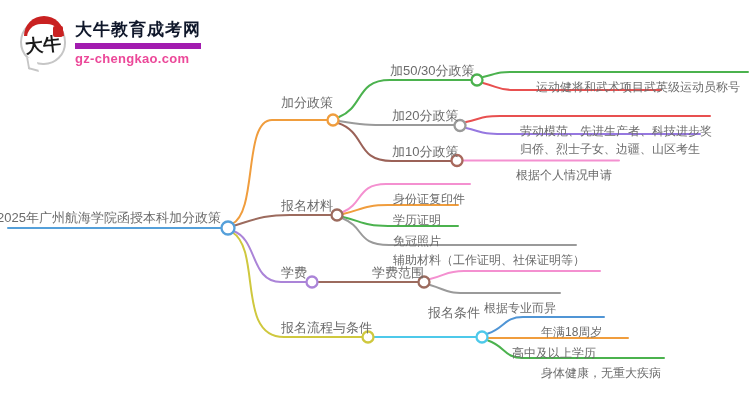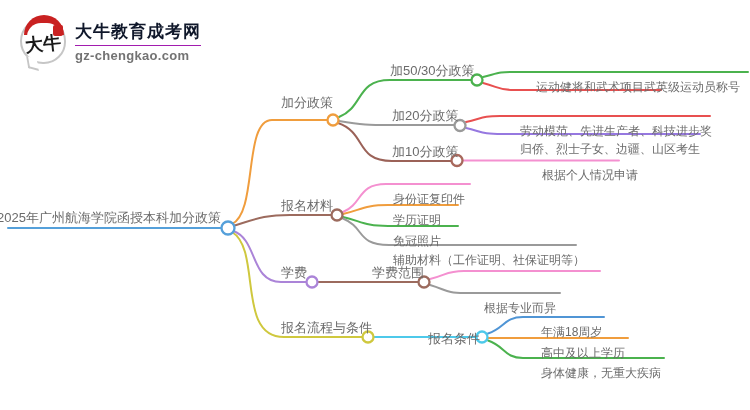--- a/index.html
+++ b/index.html
@@ -11,21 +11,21 @@
   .logo-mark{position:relative;width:46px;height:46px;border:2px solid #c6c6c6;background:#fff;
              border-radius:50% 50% 48% 50%;box-sizing:border-box;}
   .logo-arc{position:absolute;top:-5px;left:2px;width:40px;height:20px;border-radius:20px 20px 0 0;background:#c92121;}
   .logo-arc::after{content:"";position:absolute;left:3px;top:8px;width:34px;height:14px;border-radius:17px 17px 0 0;background:#fff;}
   .logo-seal{position:absolute;top:5px;right:1px;width:10px;height:11px;background:#c92121;border-radius:2px;}
   .logo-mark-text{position:absolute;left:50%;top:56%;transform:translate(-50%,-50%) rotate(-6deg);
                   font-weight:bold;font-size:18px;color:#1a1a1a;white-space:nowrap;}
   .logo-tail{position:absolute;bottom:-7px;left:5px;width:9px;height:9px;background:#fff;
              border-left:2px solid #c6c6c6;border-bottom:2px solid #c6c6c6;transform:rotate(15deg) skewX(25deg);}
   .logo-title{color:#0f172a;font-weight:bold;font-size:17px;white-space:nowrap;letter-spacing:1px;}
-  .logo-domain{color:#737373;font-weight:bold;font-size:13px;white-space:nowrap;border-top:1px solid #a21caf;
+  .logo-domain{color:#ec4899;font-weight:bold;font-size:13px;white-space:nowrap;border-top:6px solid #a21caf;
                margin-top:2px;padding-top:2px;letter-spacing:0.3px;}
 
   
   .mm-svg{position:absolute;left:0;top:0;}
   .lbl{position:absolute;color:#6b6b6b;white-space:nowrap;line-height:1.1;}
   .lbl.n{font-size:13px;}
   .lbl.leaf{font-size:12px;margin-top:24px;}
   .lbl.root{font-size:13px;}
 </style>
 </head>
@@ -103,28 +103,28 @@
   <div class="lbl n" style="left:281px;top:266px">学费</div>
   <div class="lbl n" style="left:281px;top:321px">报名流程与条件</div>
 
   <div class="lbl n" style="left:390px;top:64px">加50/30分政策</div>
   <div class="lbl n" style="left:392px;top:109px">加20分政策</div>
   <div class="lbl n" style="left:392px;top:145px">加10分政策</div>
 
   <div class="lbl leaf" style="left:536px;top:57px">运动健将和武术项目武英级运动员称号</div>
   <div class="lbl leaf" style="left:520px;top:101px">劳动模范、先进生产者、科技进步奖</div>
   <div class="lbl leaf" style="left:520px;top:119px">归侨、烈士子女、边疆、山区考生</div>
-  <div class="lbl leaf" style="left:542px;top:145px">根据个人情况申请</div>
+  <div class="lbl leaf" style="left:516px;top:145px">根据个人情况申请</div>
 
   <div class="lbl leaf" style="left:393px;top:169px">身份证复印件</div>
   <div class="lbl leaf" style="left:393px;top:190px">学历证明</div>
   <div class="lbl leaf" style="left:393px;top:211px">免冠照片</div>
   <div class="lbl leaf" style="left:393px;top:230px">辅助材料（工作证明、社保证明等）</div>
 
   <div class="lbl n" style="left:372px;top:266px">学费范围</div>
   <div class="lbl leaf" style="left:484px;top:278px">根据专业而异</div>
 
-  <div class="lbl n" style="left:428px;top:332px">报名条件</div>
+  <div class="lbl n" style="left:428px;top:306px">报名条件</div>
   <div class="lbl leaf" style="left:541px;top:302px">年满18周岁</div>
-  <div class="lbl leaf" style="left:541px;top:323px">高中及以上学历</div>
+  <div class="lbl leaf" style="left:512px;top:323px">高中及以上学历</div>
   <div class="lbl leaf" style="left:541px;top:343px">身体健康，无重大疾病</div>
 
 </div>
 
 </body></html>

